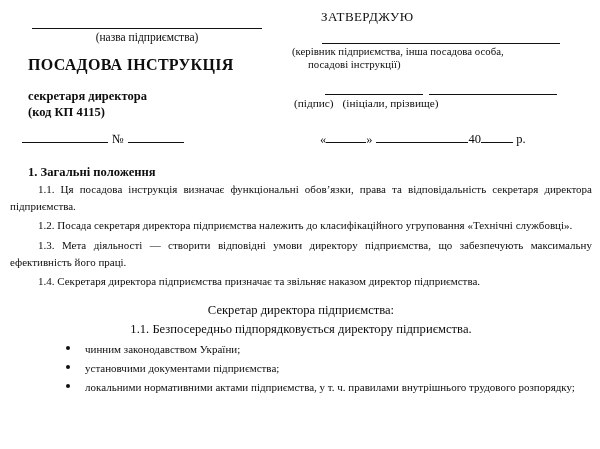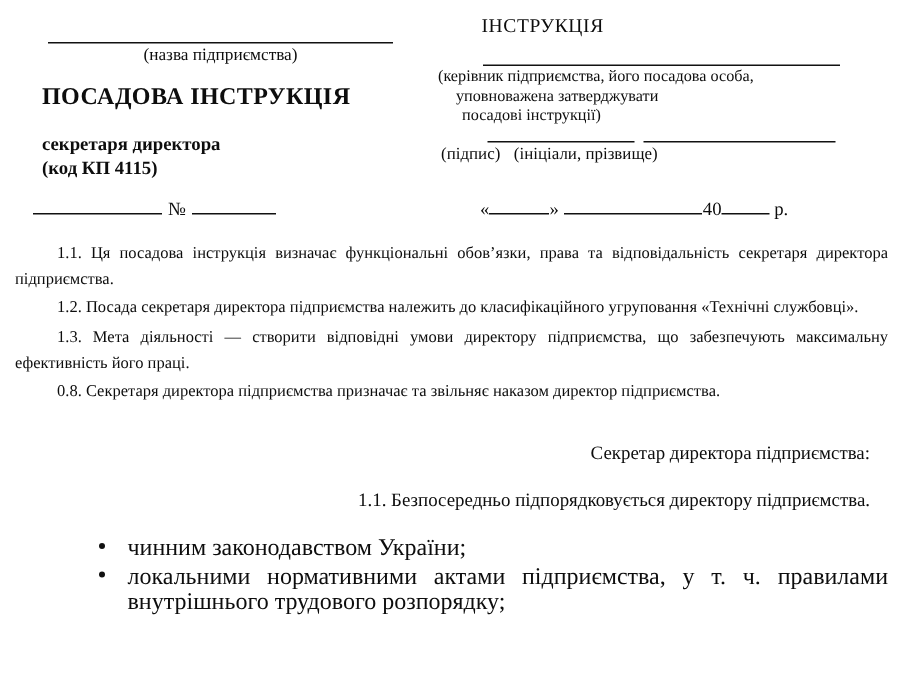--- a/index.html
+++ b/index.html
@@ -235,42 +235,42 @@
     padding: 1px 8px 1px 10px;
     font-size: 11px;
     line-height: 17.2px;
     text-align: justify;
     text-indent: 28px;
     -webkit-hyphens: none;
     hyphens: none;
   }
 
   .para-plain {
-    margin: 12px;
+    margin: 0;
     padding: 1px 8px 1px 10px;
     font-size: 12.6px;
     line-height: 17.2px;
-    text-align: right;
+    text-align: center;
   }
 
   .spacer-line {
     height: 10px;
   }
 
   .bullets {
     margin: 0;
     padding: 0;
     list-style: none;
   }
 
   .bullets li {
     position: relative;
     margin: 0;
     padding: 1px 8px 1px 85px;
-    font-size: 16px;
+    font-size: 11px;
     line-height: 17.4px;
     text-align: justify;
   }
 
   .bullets li .dot {
     position: absolute;
     left: 66px;
     top: 6px;
     width: 4px;
     height: 4px;
@@ -296,62 +296,66 @@
         <span>секретаря директора</span><br>
         <span>(код КП 4115)</span>
       </div>
 
       <div class="numline">
         <span class="blank-a"></span><span class="nmark">№</span><span class="blank-b"></span>
       </div>
     </div>
 
     <div class="hdr-right">
-      <div class="approve-word">ІНСТРУКЦІЯ</div>
+      <div class="approve-word">ЗАТВЕРДЖУЮ</div>
 
       <div class="rule approve-rule"></div>
 
       <div class="approve-caption">
-        <span class="ln1">(керівник підприємства, його посадова особа,</span>
-        <span class="ln2">уповноважена затверджувати</span>
+        <span class="ln1">(керівник підприємства, інша посадова особа,</span>
         <span class="ln3">посадові інструкції)</span>
       </div>
 
       <div class="rule sign-rule-1"></div>
       <div class="rule sign-rule-2"></div>
 
       <div class="sign-caption">
         <span>(підпис)</span><span class="gap"></span><span>(ініціали, прізвище)</span>
       </div>
 
       <div class="date-row">
         <span class="q-open">«</span><span class="d-blank"></span><span>»</span><span class="m-blank"></span><span>40</span><span class="y-blank"></span>&nbsp;<span>р.</span>
       </div>
     </div>
   </div>
 
   <div class="body-area">
 
+    <div class="section-title">1. Загальні положення</div>
 
     <p class="para">1.1. Ця посадова інструкція визначає функціональні обов’язки, права та відповідальність секретаря директора підприємства.</p>
     <p class="para">1.2. Посада секретаря директора підприємства належить до класифікаційного угруповання «Технічні службовці».</p>
     <p class="para">1.3. Мета діяльності — створити відповідні умови директору підприємства, що забезпечують максимальну ефективність його праці.</p>
-    <p class="para">0.8. Секретаря директора підприємства призначає та звільняє наказом директор підприємства.</p>
+    <p class="para">1.4. Секретаря директора підприємства призначає та звільняє наказом директор підприємства.</p>
 
     <div class="spacer-line"></div>
 
     <p class="para-plain">Секретар директора підприємства:</p>
     <p class="para-plain">1.1. Безпосередньо підпорядковується директору підприємства.</p>
 
     <ul class="bullets">
       <li>
         <span class="dot"></span>
         <span>чинним законодавством України;</span>
       </li>
       <li>
         <span class="dot"></span>
+        <span>установчими документами підприємства;</span>
+      </li>
+      <li>
+        <span class="dot"></span>
         <span>локальними нормативними актами підприємства, у т. ч. правилами внутрішнього трудового розпорядку;</span>
       </li>
 
     </ul>
 
   </div>
 </div>
 
 </body></html>

